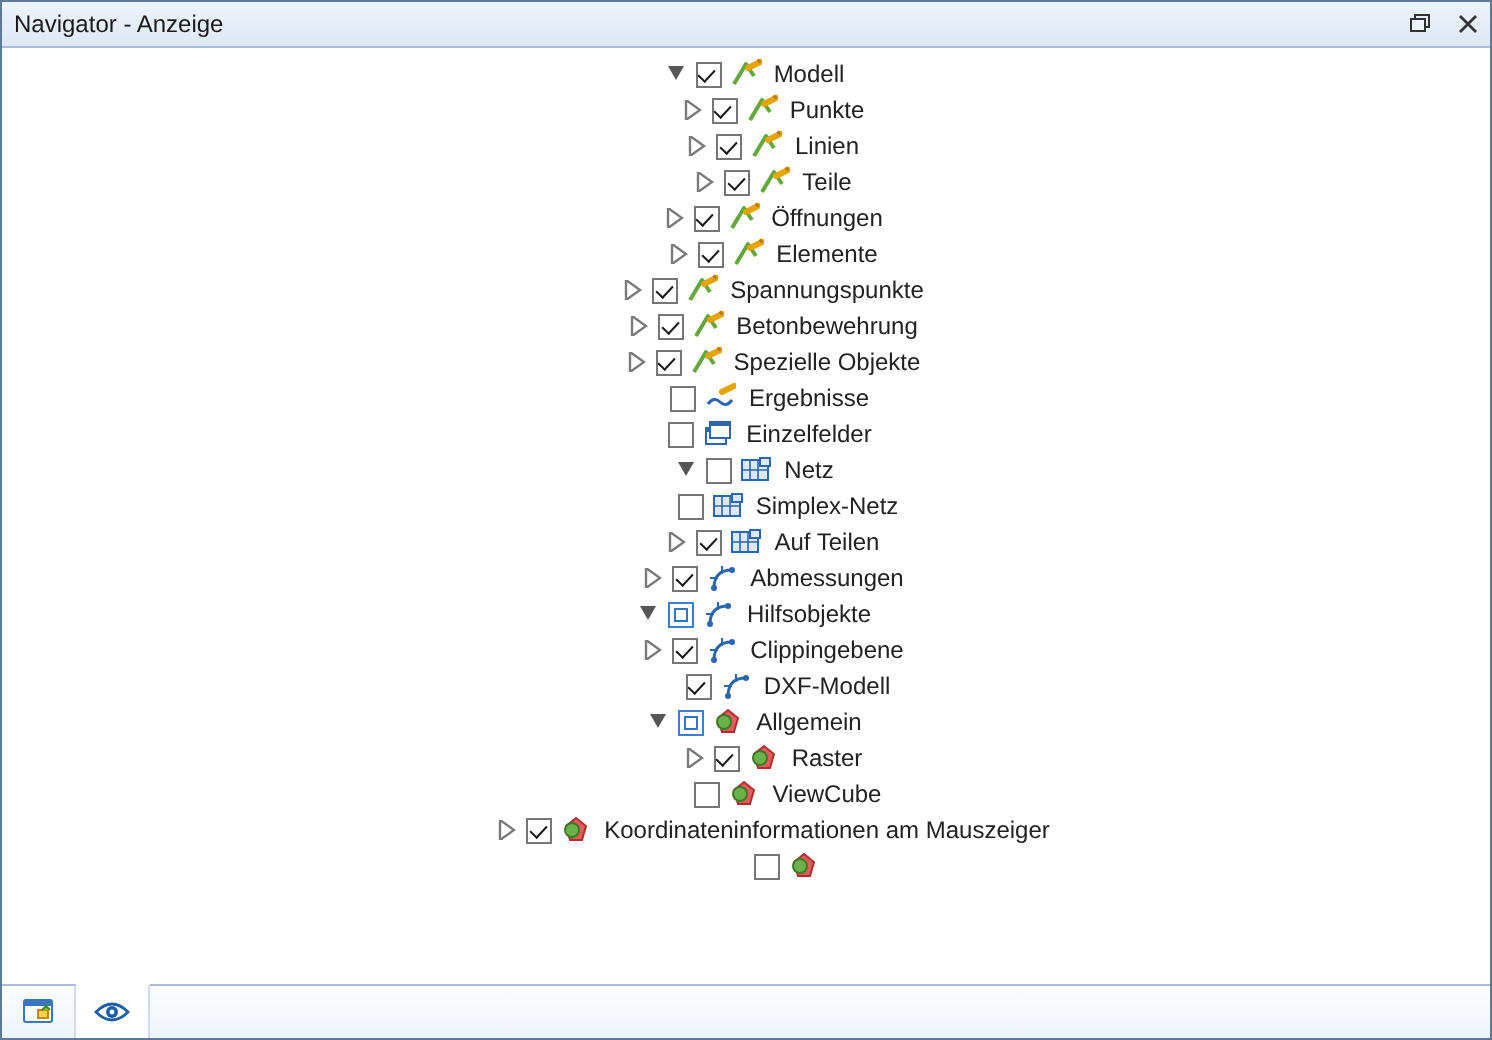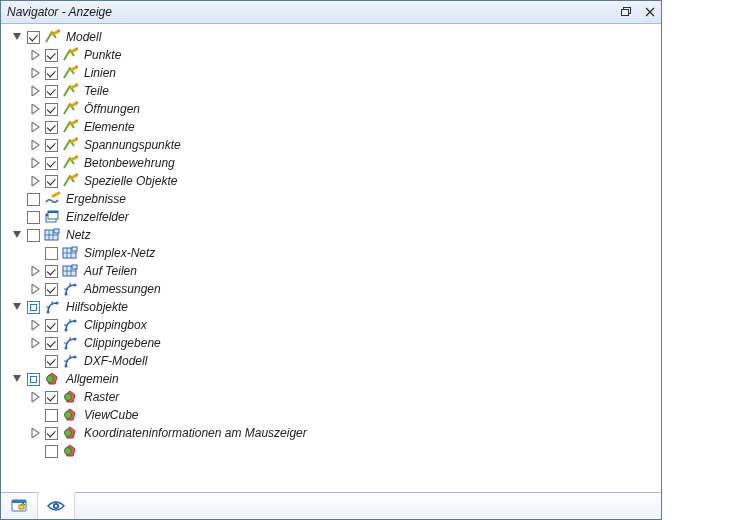--- a/index.html
+++ b/index.html
@@ -1,28 +1,28 @@
 <!DOCTYPE html>
 <html><head>
 <meta charset="utf-8">
 <style>
   html,body{margin:0;padding:0;font-family:"Segoe UI",Tahoma,sans-serif;font-size:12px;color:#222;background:#fff;}
-  .window{width:662px;height:520px;border:1px solid #5b7a99;box-sizing:border-box;display:flex;flex-direction:column;position:relative;background:#fff;font-style:italic;}
+  .window{width:746px;height:520px;border:1px solid #5b7a99;box-sizing:border-box;display:flex;flex-direction:column;position:relative;background:#fff;}
   .titlebar{height:22px;background:linear-gradient(#eef4fb,#dde8f5);border-bottom:1px solid #a8bed8;display:flex;align-items:center;padding:0 6px;font-size:12px;color:#1a1a1a;flex:0 0 auto;position:relative;}
   .titlebar .title{font-weight:400;}
   .titlebar .win-controls{position:absolute;right:4px;top:0;height:22px;display:flex;align-items:center;gap:10px;}
   .win-btn{width:14px;height:14px;display:flex;align-items:center;justify-content:center;color:#333;}
   .win-btn svg{display:block;}
   .tree-area{flex:1 1 auto;overflow-y:scroll;overflow-x:hidden;padding:4px 0 2px 0;}
   
   .tree-area::-webkit-scrollbar{width:16px;}
   .tree-area::-webkit-scrollbar-track{background:#f0f0f0;border-left:1px solid #d0d0d0;}
   .tree-area::-webkit-scrollbar-thumb{background:#c9c9c9;border:1px solid #a8a8a8;}
   .tree-area::-webkit-scrollbar-button{display:block;height:16px;background:#e8e8e8;border:1px solid #c5c5c5;}
-  .row{display:flex;align-items:center;height:18px;line-height:18px;white-space:nowrap;}
+  .row{display:flex;align-items:center;height:18px;line-height:18px;white-space:nowrap;justify-content:center;}
   .toggle{width:12px;height:12px;display:flex;align-items:center;justify-content:center;margin-right:2px;flex:0 0 auto;color:#565656;}
   .toggle svg{display:block;}
   .toggle.empty{visibility:hidden;}
   .cb{width:13px;height:13px;border:1px solid #767676;background:#fff;margin:0 4px 0 2px;flex:0 0 auto;display:flex;align-items:center;justify-content:center;box-sizing:border-box;}
   .cb.checked::after{content:"";display:block;width:7px;height:4px;border-left:1.5px solid #1a1a1a;border-bottom:1.5px solid #1a1a1a;transform:rotate(-47deg) translate(0px,-1px);}
   .cb.semi{border-color:#3a7fd1;}
   .cb.semi::after{content:"";display:block;width:7px;height:7px;background:#fff;border:1px solid #3076c7;box-sizing:border-box;}
   .ic{width:16px;height:16px;margin-right:4px;flex:0 0 auto;display:flex;align-items:center;justify-content:center;}
   .ic svg{display:block;}
   .lbl{padding:0 2px;}
@@ -273,35 +273,20 @@
             <use href="#tg-open"></use>
           </svg>
         </span>
         <span class="cb semi"></span>
         <span class="ic">
           <svg width="16" height="16" viewBox="0 0 16 16">
             <use href="#ico-aux"></use>
           </svg>
         </span>
         <span class="lbl">Hilfsobjekte</span>
-      </div>
-      <div class="row">
-        <span class="indent" style="width: 28px;"></span>
-        <span class="toggle">
-          <svg width="10" height="10" viewBox="0 0 10 10">
-            <use href="#tg-closed"></use>
-          </svg>
-        </span>
-        <span class="cb checked"></span>
-        <span class="ic">
-          <svg width="16" height="16" viewBox="0 0 16 16">
-            <use href="#ico-aux"></use>
-          </svg>
-        </span>
-        <span class="lbl">Clippingbox</span>
       </div>
       <div class="row">
         <span class="indent" style="width: 28px;"></span>
         <span class="toggle">
           <svg width="10" height="10" viewBox="0 0 10 10">
             <use href="#tg-closed"></use>
           </svg>
         </span>
         <span class="cb checked"></span>
         <span class="ic">

